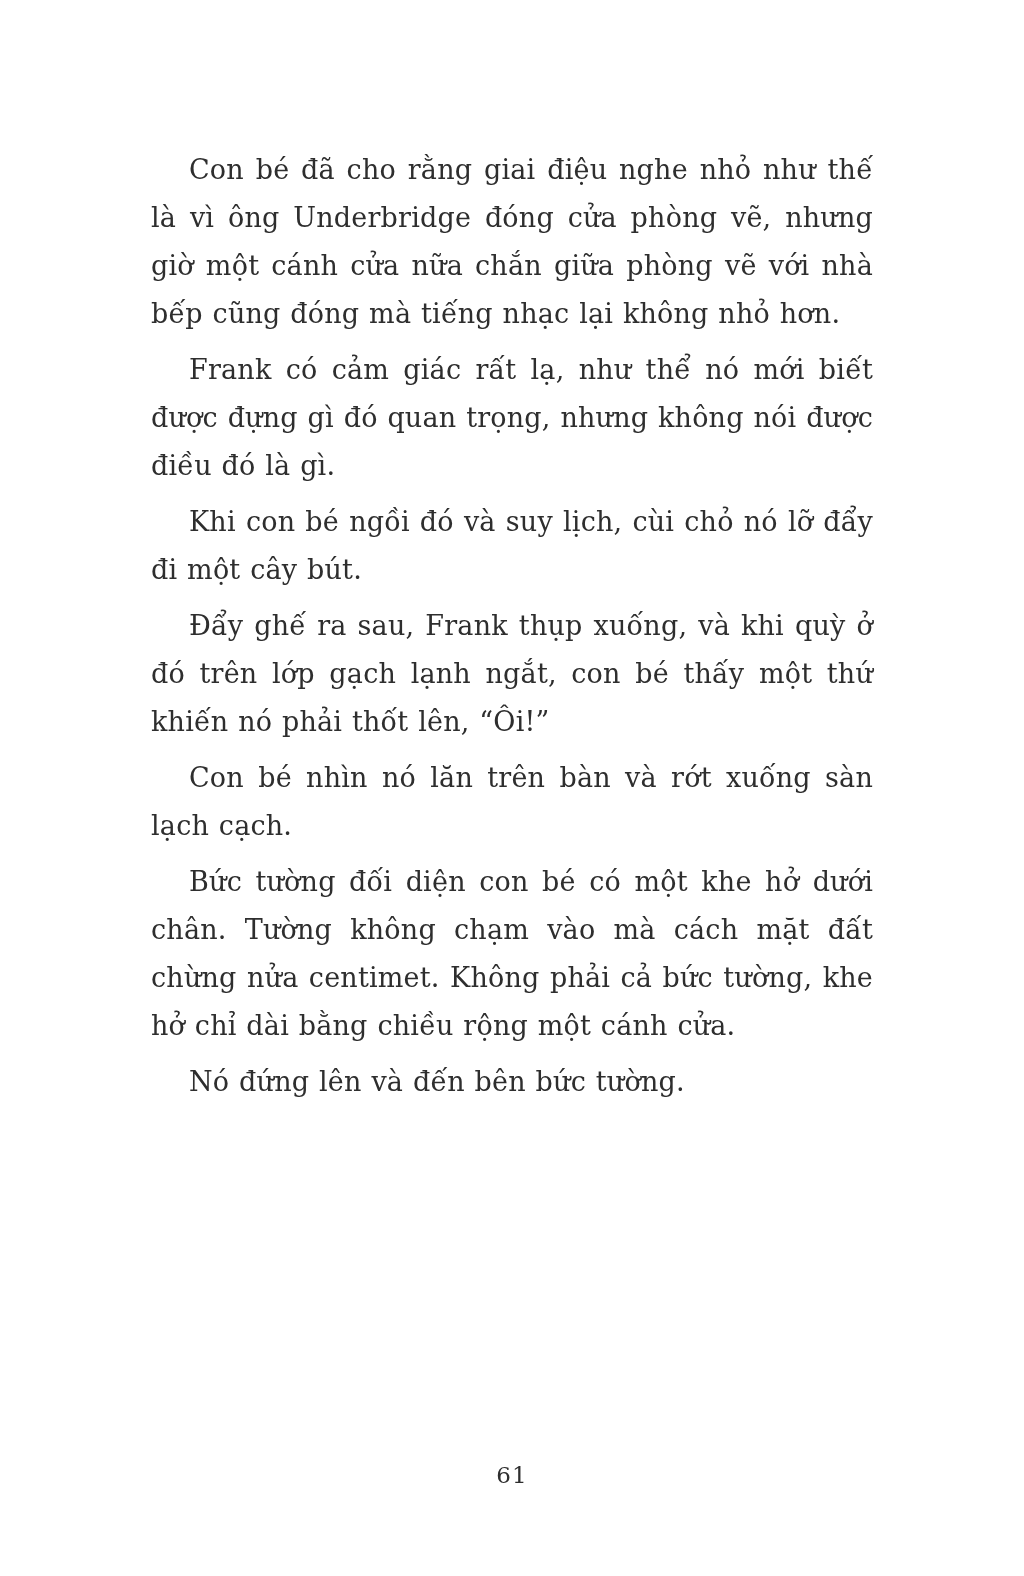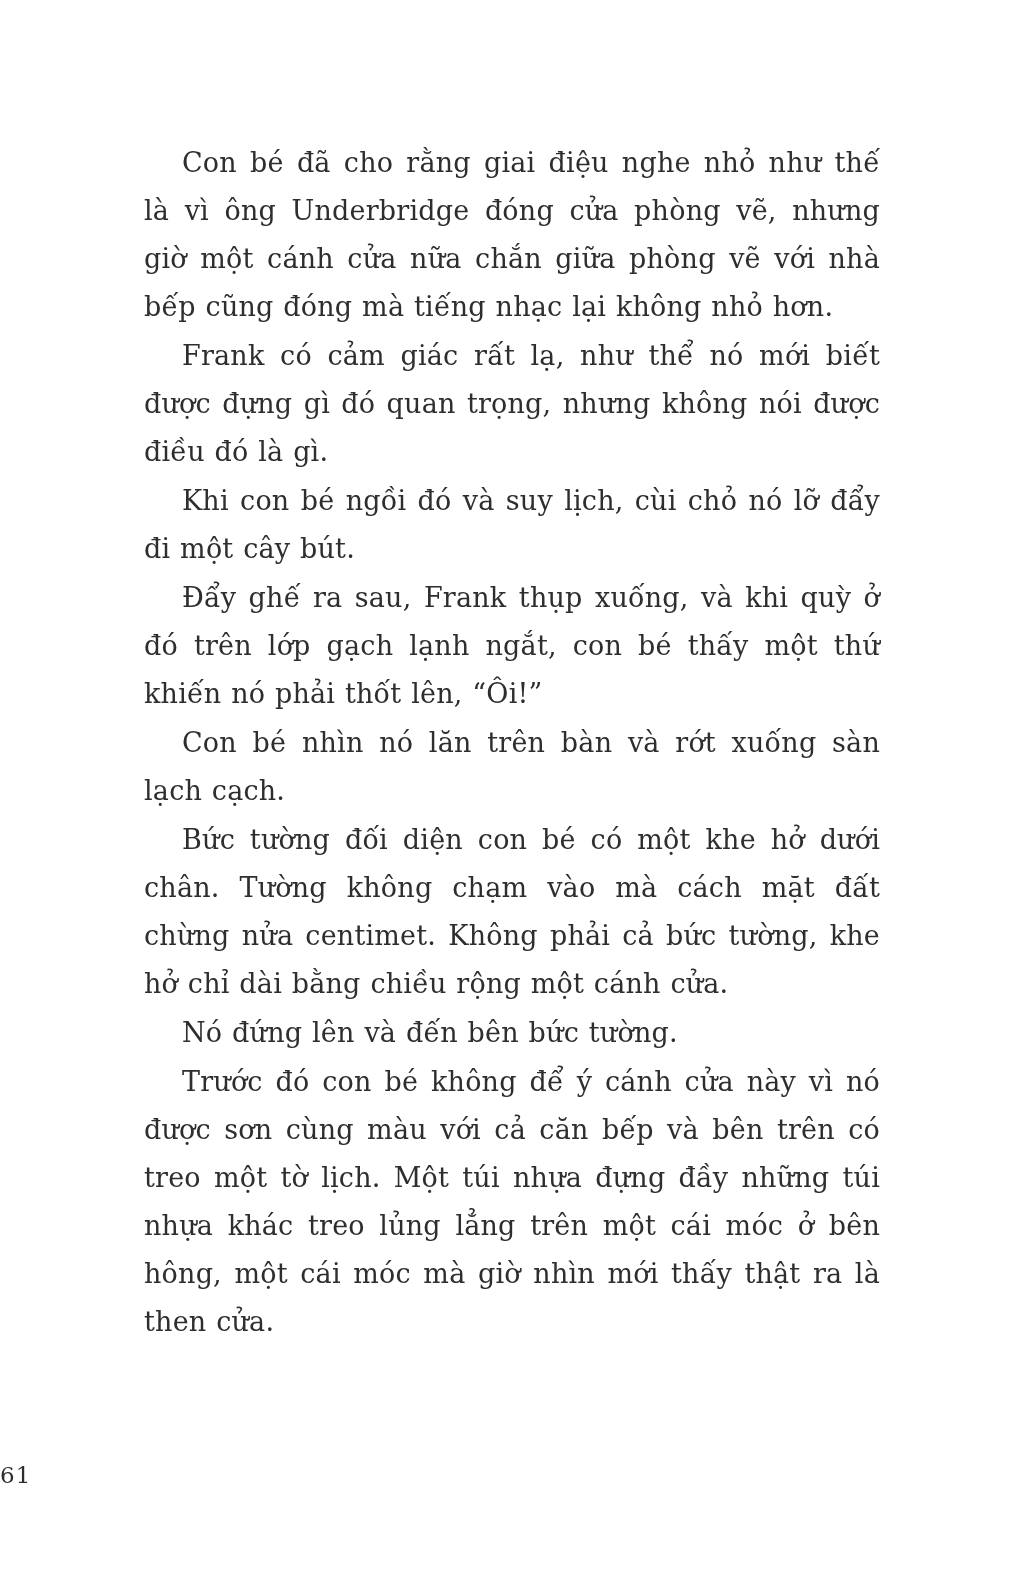--- a/index.html
+++ b/index.html
@@ -15,47 +15,47 @@
     color: #2e2e2e;
     overflow: hidden;
   }
   .book-page {
     position: absolute;
     top: 138px;
     left: 143px;
     width: 738px;
   }
   .book-page p {
-    margin: 1px;
+    margin: 8px;
     padding: 0;
     font-size: 27px;
     line-height: 48px;
     text-align: justify;
     text-indent: 38px;
     word-spacing: 1px;
     letter-spacing: 0.2px;
   }
   .page-number {
     position: absolute;
     left: 0;
     right: 0;
     top: 1462px;
+    text-align: center;
     font-size: 23px;
     letter-spacing: 1px;
     color: #2e2e2e;
     font-variant-numeric: oldstyle-nums;
   }
 </style>
 </head>
 <body>
 
 <div class="book-page">
   <p>Con bé đã cho rằng giai điệu nghe nhỏ như thế là vì ông Underbridge đóng cửa phòng vẽ, nhưng giờ một cánh cửa nữa chắn giữa phòng vẽ với nhà bếp cũng đóng mà tiếng nhạc lại không nhỏ hơn.</p>
   <p>Frank có cảm giác rất lạ, như thể nó mới biết được đựng gì đó quan trọng, nhưng không nói được điều đó là gì.</p>
   <p>Khi con bé ngồi đó và suy lịch, cùi chỏ nó lỡ đẩy đi một cây bút.</p>
   <p>Đẩy ghế ra sau, Frank thụp xuống, và khi quỳ ở đó trên lớp gạch lạnh ngắt, con bé thấy một thứ khiến nó phải thốt lên, “Ôi!”</p>
   <p>Con bé nhìn nó lăn trên bàn và rớt xuống sàn lạch cạch.</p>
   <p>Bức tường đối diện con bé có một khe hở dưới chân. Tường không chạm vào mà cách mặt đất chừng nửa centimet. Không phải cả bức tường, khe hở chỉ dài bằng chiều rộng một cánh cửa.</p>
   <p>Nó đứng lên và đến bên bức tường.</p>
-  <p>Trước đó con bé không để ý cánh cửa này vì nó được sơn cùng màu với cả căn bếp và bên trên có treo một tờ lịch. Một túi nhựa đựng đầy những túi nhựa khác treo lủng lẳng trên một cái móc ở bên hông, một cái móc mà giờ nhìn mới thấy thật ra là then cửa.</p>
 </div>
 
 <div class="page-number">61</div>
 
 </body></html>

